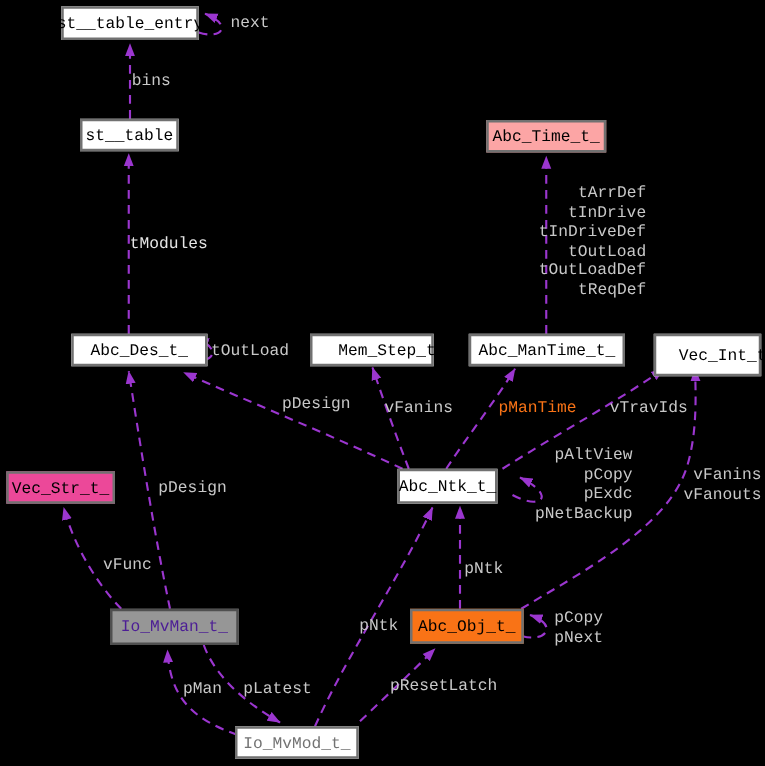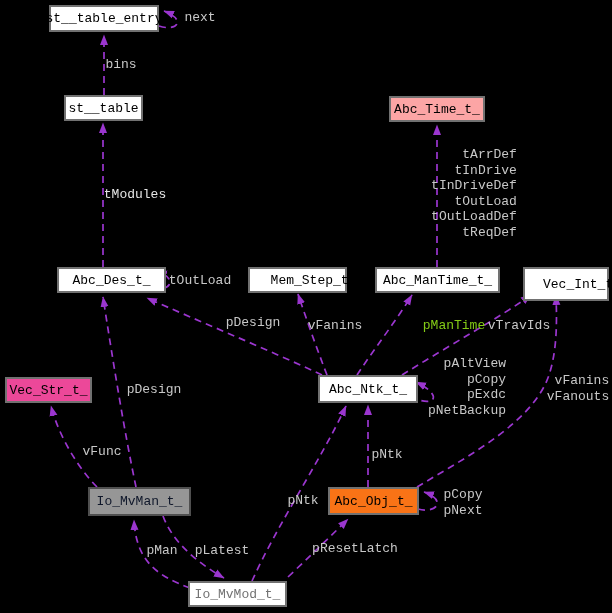--- a/index.html
+++ b/index.html
@@ -56,34 +56,34 @@
       </g>
   </svg>
   <div id="node-group">
       <div class="node" style="left: 49px; top: 5px; width: 110px; height: 27px; background: rgb(255, 255, 255); border: 2px solid rgb(113, 113, 113); color: rgb(0, 0, 0);">st__table_entry</div>
       <div class="node" style="left: 64px; top: 95px; width: 79px; height: 26px; background: rgb(255, 255, 255); border: 2px solid rgb(113, 113, 113); color: rgb(0, 0, 0);">st__table</div>
       <div class="node" style="left: 389px; top: 96px; width: 96px; height: 26px; background: #fca5a5; border: 2px solid rgb(113, 113, 113); color: rgb(0, 0, 0);">Abc_Time_t_</div>
       <div class="node" style="left: 57px; top: 267px; width: 109px; height: 26px; background: rgb(255, 255, 255); border: 2px solid rgb(113, 113, 113); color: rgb(0, 0, 0);">Abc_Des_t_</div>
       <div class="node" style="left: 248px; top: 267px; width: 99px; height: 26px; background: rgb(255, 255, 255); border: 2px solid rgb(113, 113, 113); color: rgb(0, 0, 0); padding-left: 32px;">Mem_Step_t_</div>
       <div class="node" style="left: 375px; top: 267px; width: 125px; height: 26px; background: rgb(255, 255, 255); border: 2px solid rgb(113, 113, 113); color: rgb(0, 0, 0);">Abc_ManTime_t_</div>
       <div class="node" style="left: 523px; top: 267px; width: 86px; height: 34px; background: rgb(255, 255, 255); border: 2px solid rgb(113, 113, 113); color: rgb(0, 0, 0); padding-left: 32px;">Vec_Int_t_</div>
-      <div class="node" style="left: 318px; top: 375px; width: 100px; height: 28px; background: rgb(255, 255, 255); border: 2px solid rgb(113, 113, 113); color: rgb(0, 0, 0);">Abc_Ntk_t_</div>
+      <div class="node" style="left: 318px; top: 375px; width: 80px; height: 28px; background: rgb(255, 255, 255); border: 2px solid rgb(113, 113, 113); color: rgb(0, 0, 0);">Abc_Ntk_t_</div>
       <div class="node" style="left: 5px; top: 377px; width: 87px; height: 26px; background: #ec4899; border: 2px solid rgb(113, 113, 113); color: rgb(0, 0, 0);">Vec_Str_t_</div>
-      <div class="node" style="left: 88px; top: 487px; width: 103px; height: 29px; background: rgb(150, 150, 150); border: 2px solid rgb(79, 79, 79); color: #0f172a;">Io_MvMan_t_</div>
+      <div class="node" style="left: 88px; top: 487px; width: 103px; height: 29px; background: rgb(150, 150, 150); border: 2px solid rgb(79, 79, 79); color: #4c1d95;">Io_MvMan_t_</div>
       <div class="node" style="left: 328px; top: 487px; width: 91px; height: 28px; background: #f97316; border: 2px solid rgb(113, 113, 113); color: rgb(0, 0, 0);">Abc_Obj_t_</div>
       <div class="node" style="left: 188px; top: 581px; width: 99px; height: 26px; background: rgb(255, 255, 255); border: 2px solid rgb(113, 113, 113); color: #737373;">Io_MvMod_t_</div>
     </div>
   <div id="label-group">
       <div class="edge-label" style="left: 200px; top: 18px; color: rgb(200, 200, 200);">next</div>
       <div class="edge-label" style="left: 121px; top: 65px; color: rgb(200, 200, 200);">bins</div>
       <div class="edge-label" style="left: 135px; top: 195px; color: #e5e5e5;">tModules</div>
       <div class="edge-label" style="left: 200px; top: 281px; color: rgb(200, 200, 200);">tOutLoad</div>
       <div class="edge-label" style="left: 253px; top: 323px; color: rgb(200, 200, 200);">pDesign</div>
       <div class="edge-label" style="left: 335px; top: 326px; color: rgb(200, 200, 200);">vFanins</div>
-      <div class="edge-label" style="left: 454px; top: 326px; color: #84cc16;">pManTime</div>
+      <div class="edge-label" style="left: 430px; top: 326px; color: #f97316;">pManTime</div>
       <div class="edge-label" style="left: 519px; top: 326px; color: rgb(200, 200, 200);">vTravIds</div>
       <div class="edge-label" style="left: 474px; top: 193px; color: rgb(200, 200, 200);">tArrDef
 tInDrive
 tInDriveDef
 tOutLoad
 tOutLoadDef
 tReqDef</div>
       <div class="edge-label" style="left: 154px; top: 390px; color: rgb(200, 200, 200);">pDesign</div>
       <div class="edge-label" style="left: 102px; top: 452px; color: rgb(200, 200, 200);">vFunc</div>
       <div class="edge-label" style="left: 467px; top: 387px; color: rgb(200, 200, 200);">pAltView

